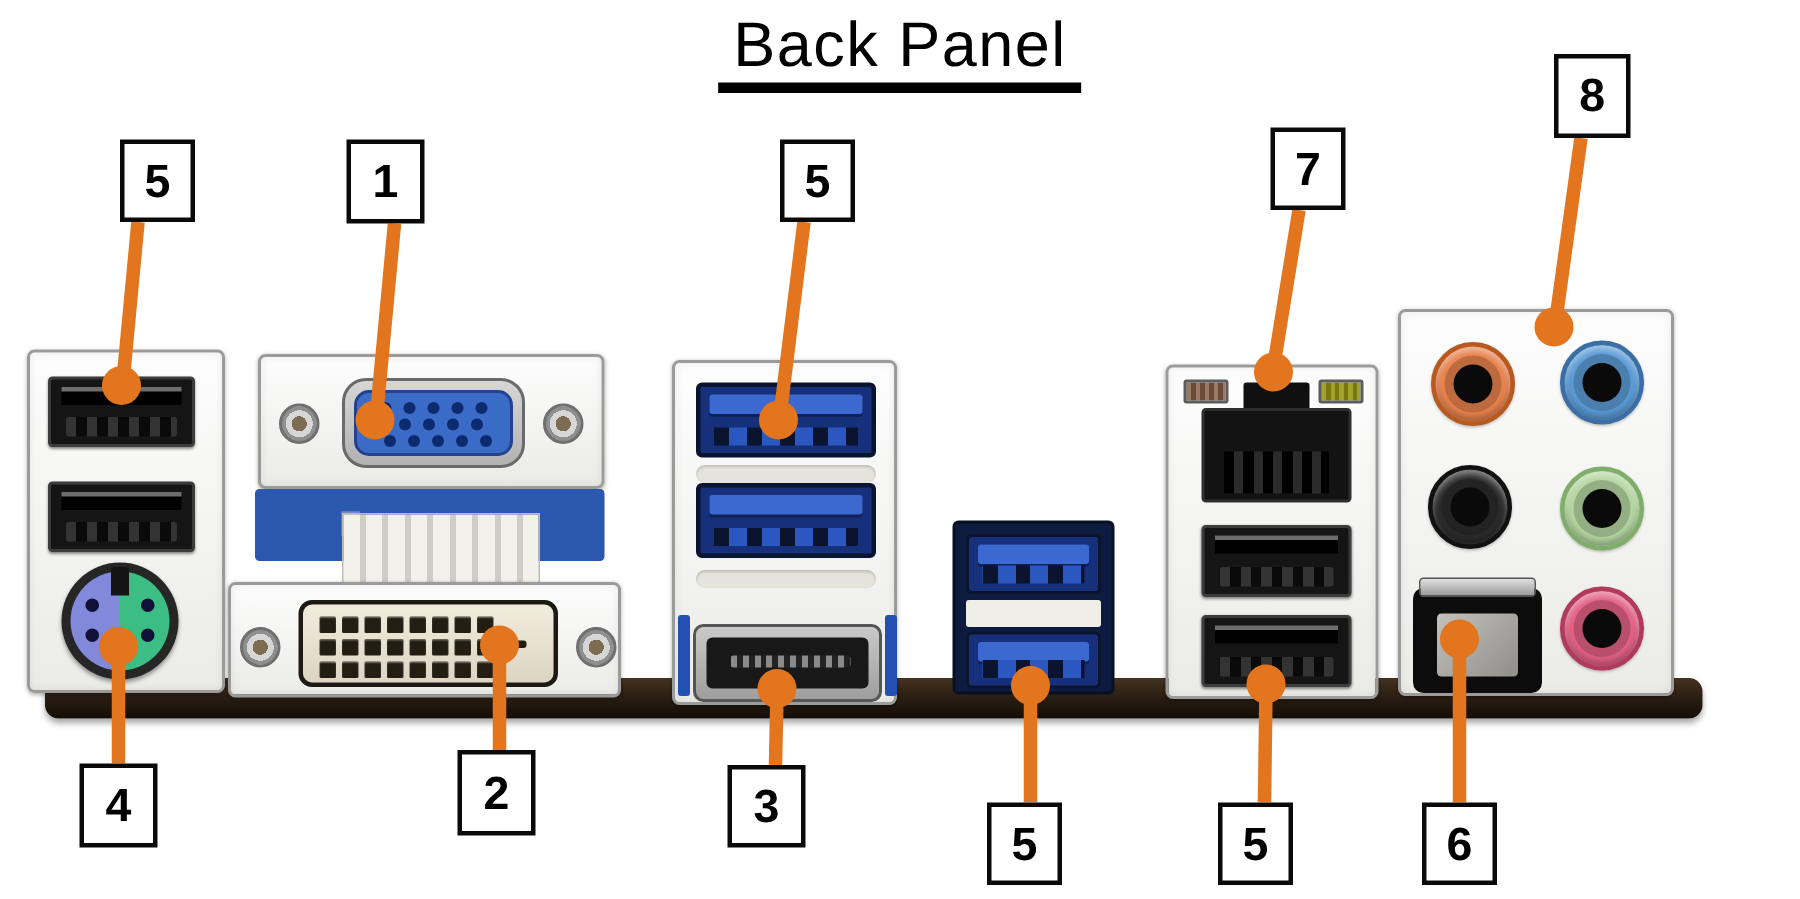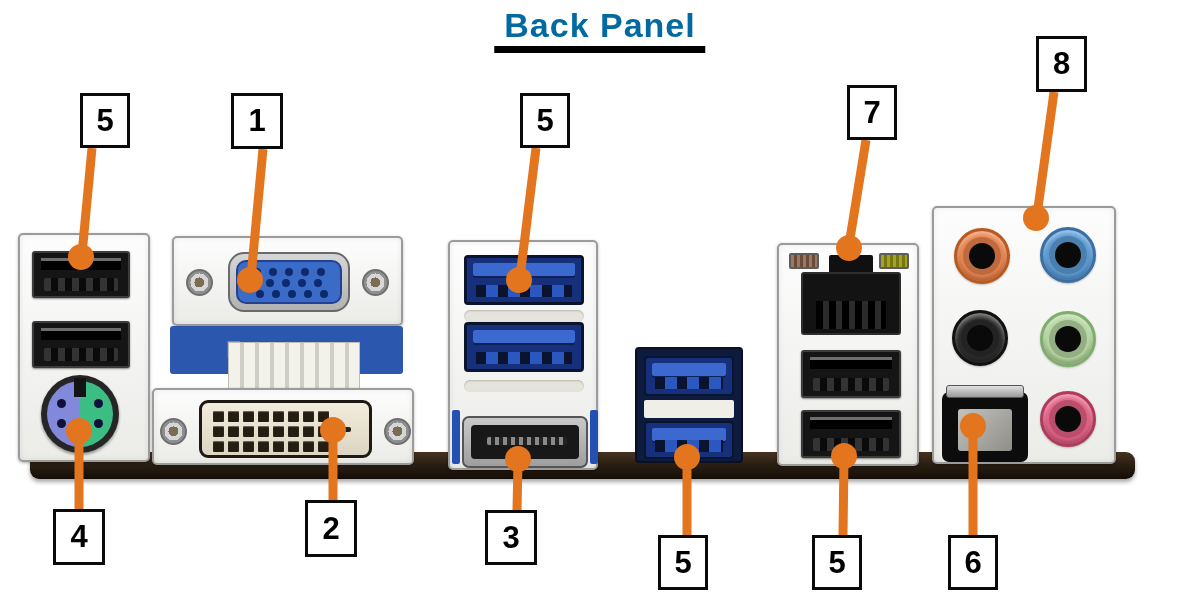--- a/index.html
+++ b/index.html
@@ -1,19 +1,19 @@
 <!DOCTYPE html>
 <html><head>
 <meta charset="utf-8">
 <style>
   html,body{margin:0;padding:0;background:#fff;font-family:"Liberation Sans",sans-serif;}
   #stage{position:relative;width:1200px;height:599px;background:#fff;overflow:hidden;}
 
   .title{position:absolute;left:50%;top:6px;transform:translateX(-50%);
-    font-size:34px;font-weight:bold;color:#0369a1;letter-spacing:1px;
+    font-size:42px;font-weight:normal;color:#000000;letter-spacing:1px;
     border-bottom:7px solid #000;padding:0 10px 1px 10px;white-space:nowrap;}
 
   .pcb-strip{position:absolute;left:30px;top:452px;width:1105px;height:27px;border-radius:9px;
     background:linear-gradient(180deg,#45331f 0%,#2b1f12 45%,#140d07 100%);
     box-shadow:0 3px 4px rgba(0,0,0,.35);}
 
   .plate{position:absolute;background:linear-gradient(180deg,#fdfdfd,#ebebe8);
     border:2px solid #9b9b9b;border-radius:5px;box-sizing:border-box;
     box-shadow:0 1px 3px rgba(0,0,0,.30), inset 0 0 6px rgba(0,0,0,.08);}
 

